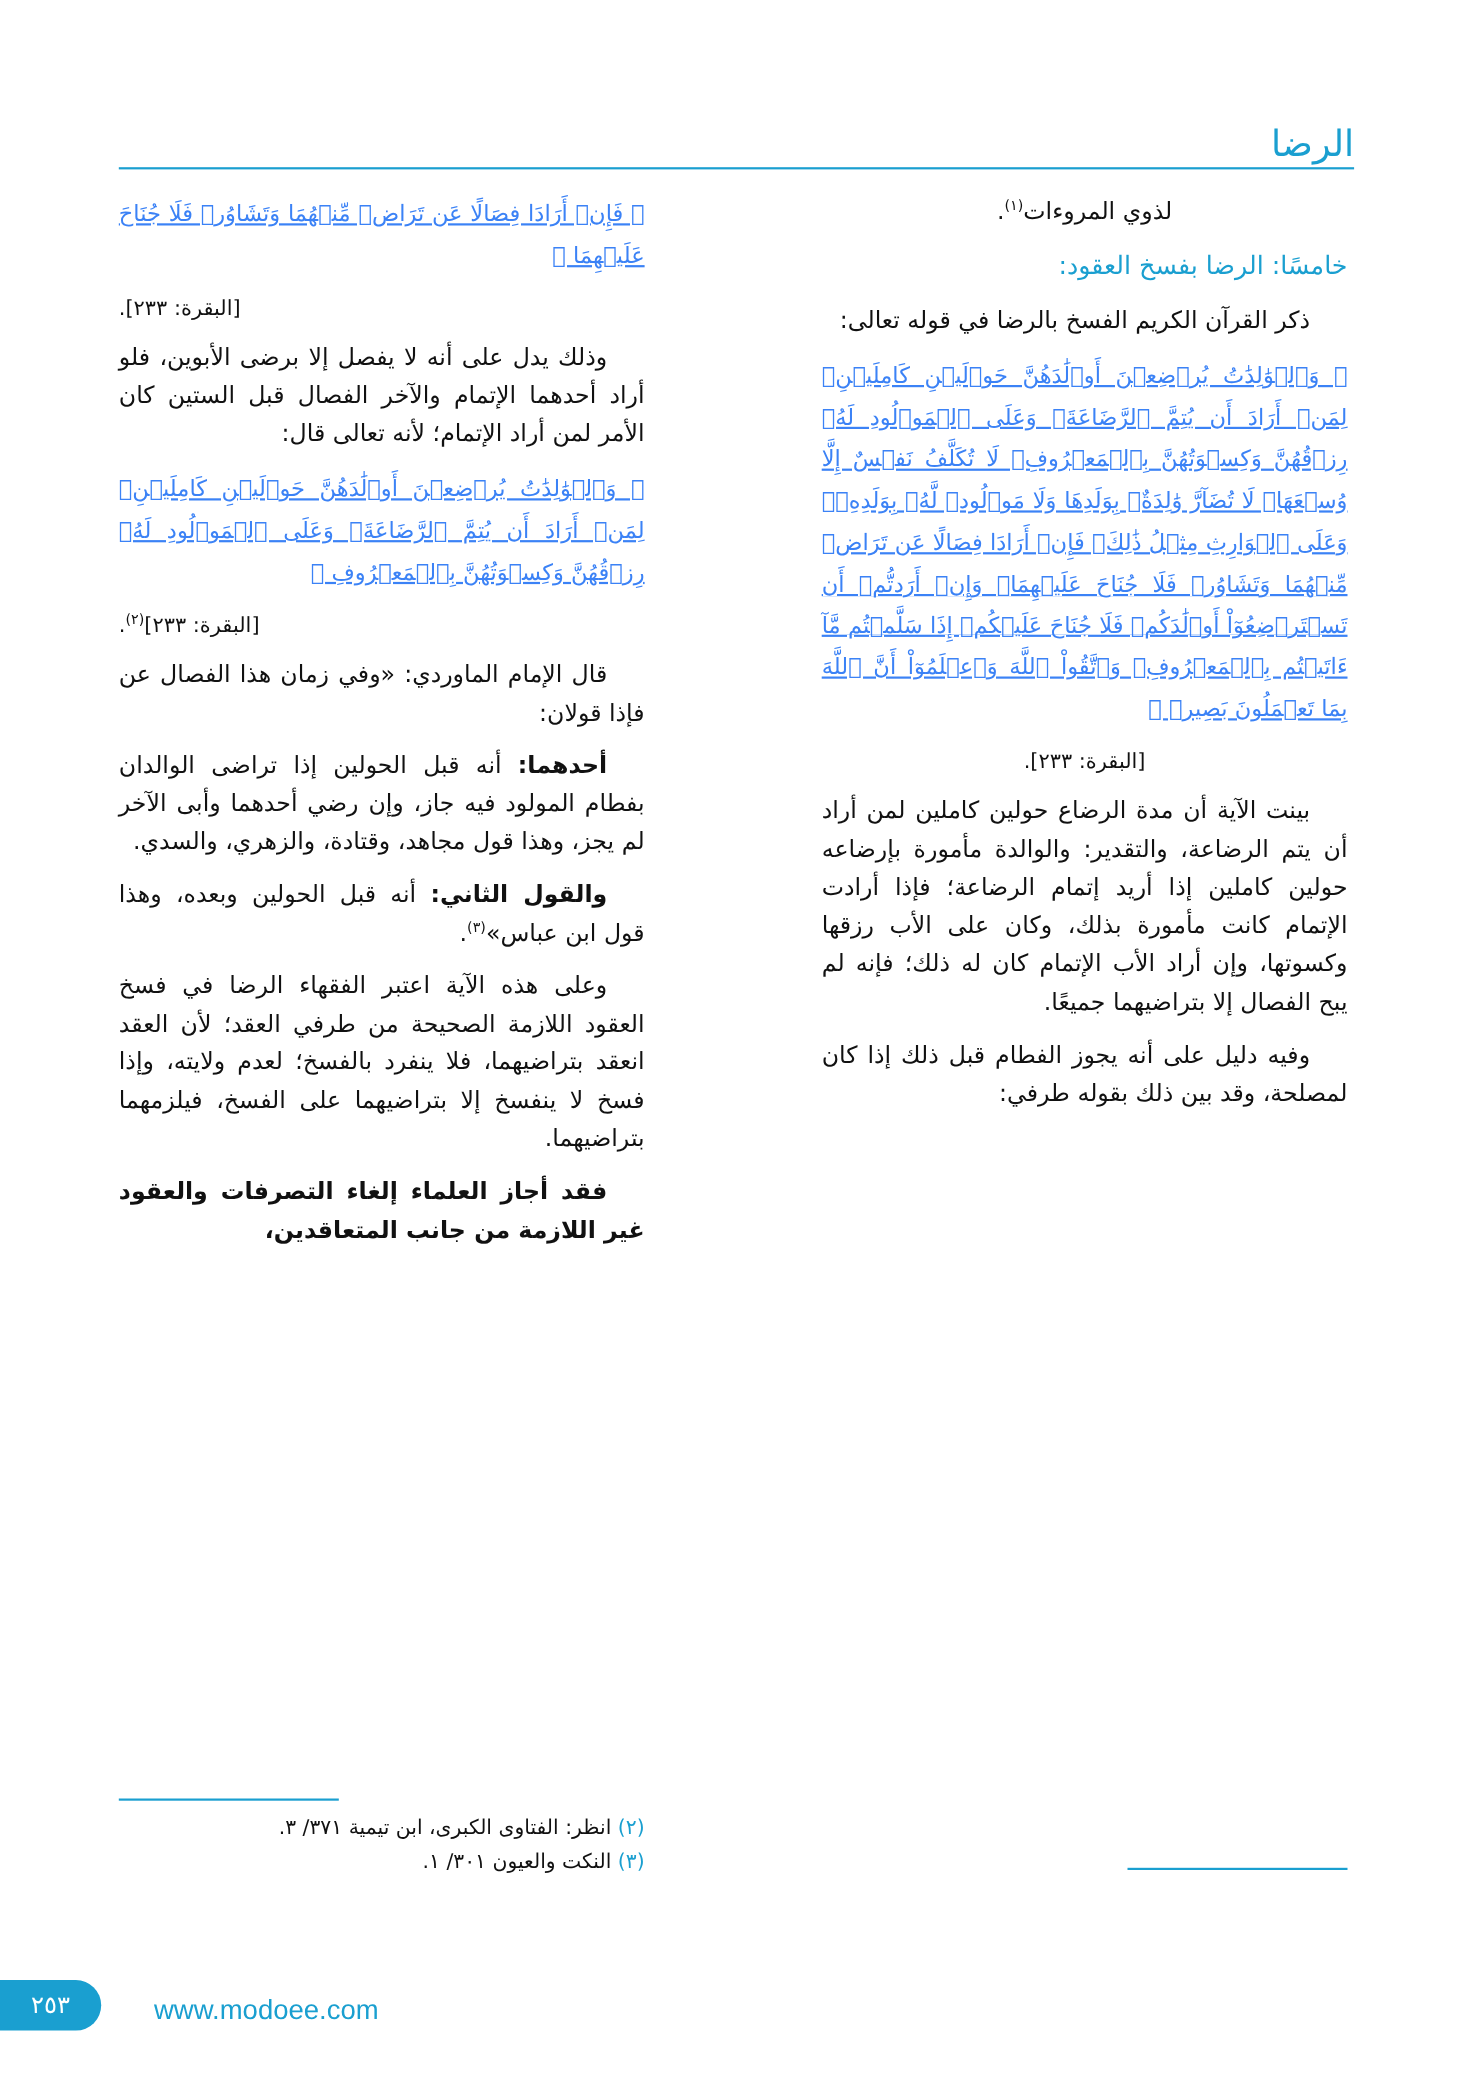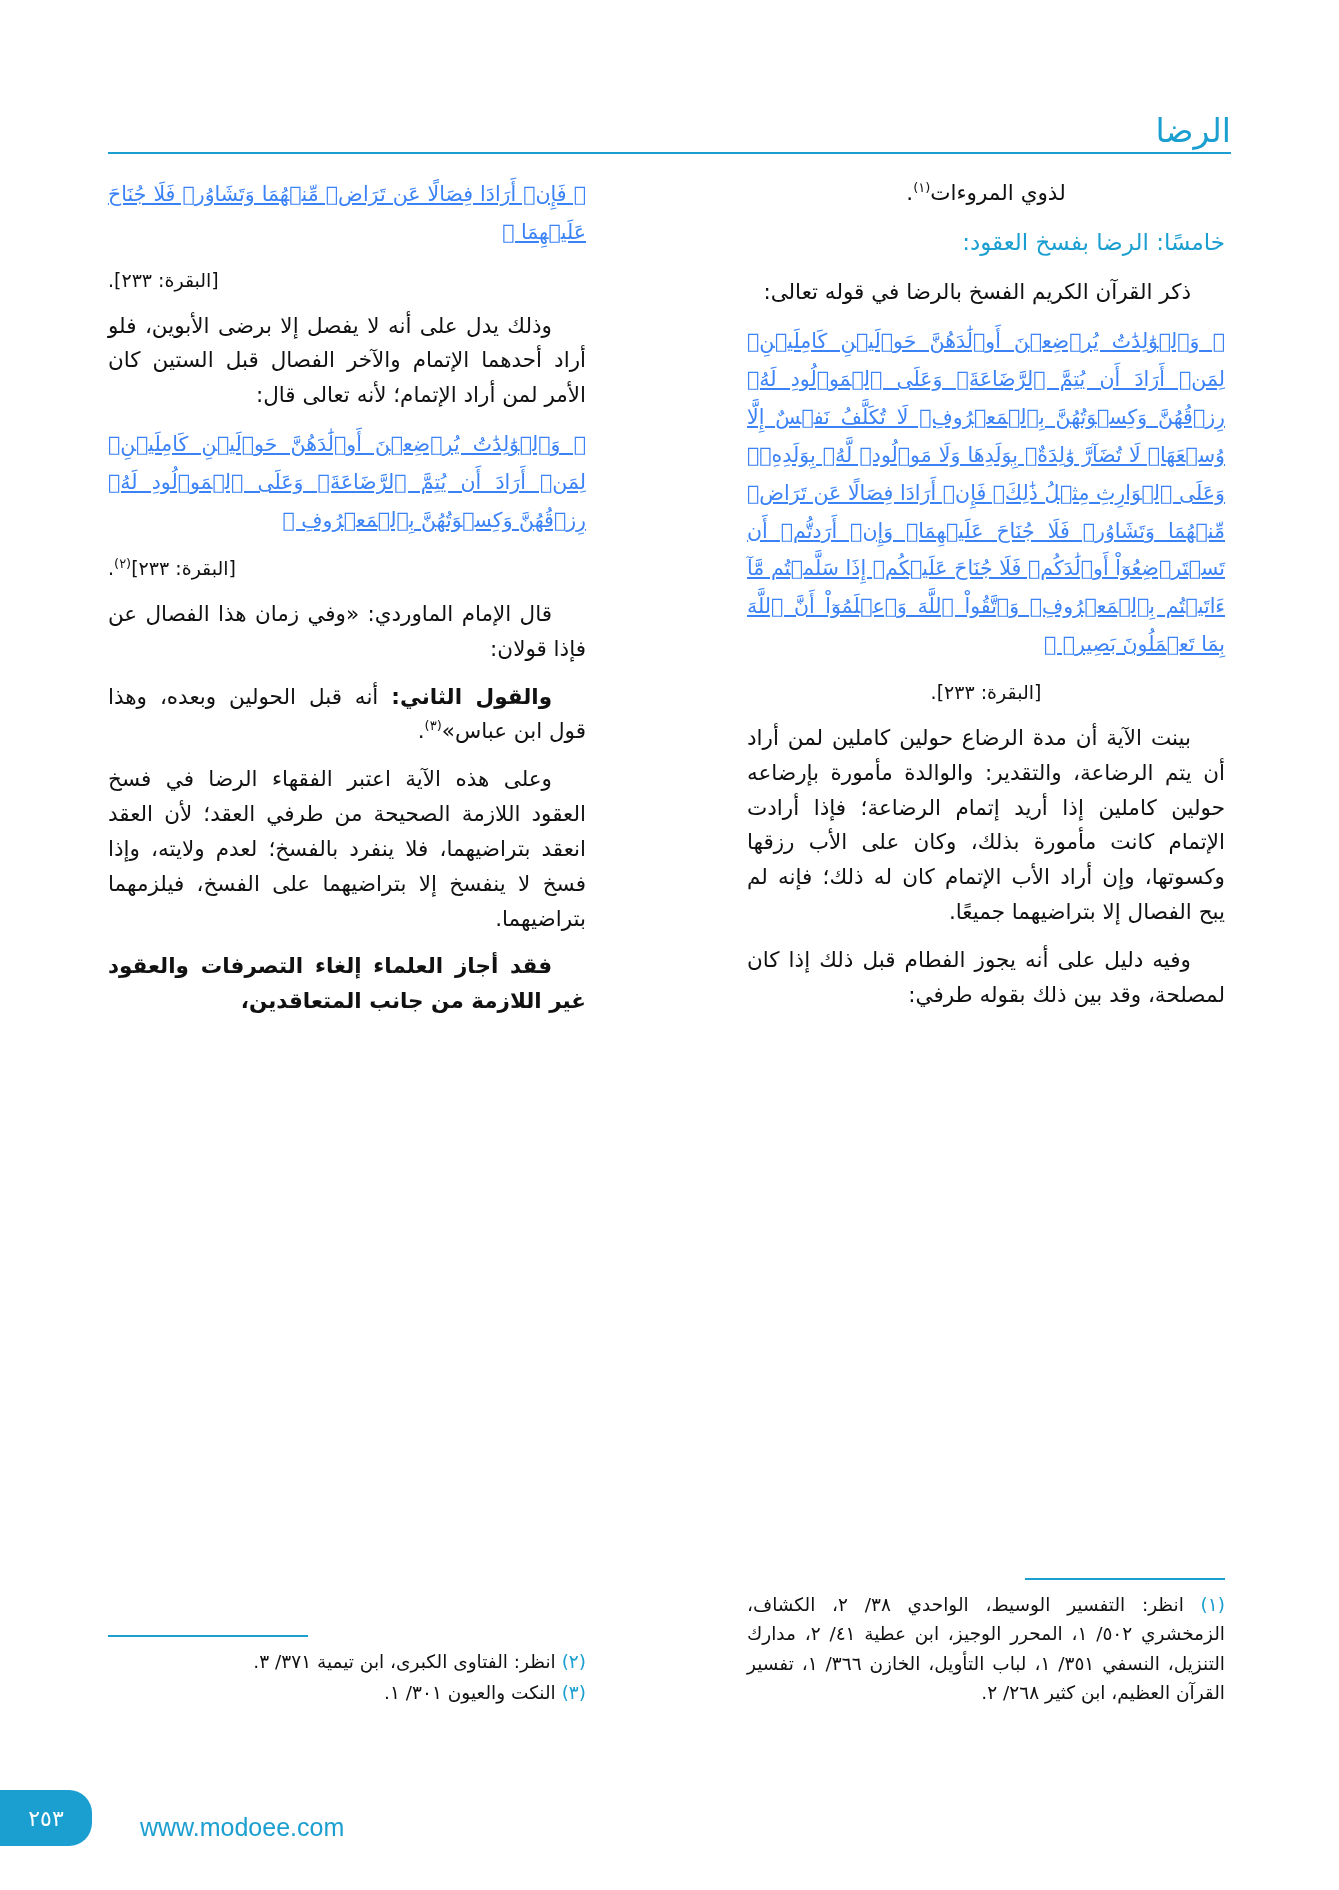--- a/index.html
+++ b/index.html
@@ -130,21 +130,21 @@
     left: 0;
     right: 0;
     bottom: 0;
     height: 110px;
   }
   .footer-badge {
     position: absolute;
     left: 0;
     bottom: 44px;
     width: 92px;
-    height: 56px;
+    height: 46px;
     background: #1a9fd0;
     border-radius: 0 23px 23px 0;
     color: #ffffff;
     font-size: 22px;
     display: flex;
     align-items: center;
     justify-content: center;
     letter-spacing: 1px;
   }
   .footer-site {
@@ -183,43 +183,43 @@
       <p class="quran">﴿ وَٱلۡوَٰلِدَٰتُ يُرۡضِعۡنَ أَوۡلَٰدَهُنَّ حَوۡلَيۡنِ كَامِلَيۡنِۖ لِمَنۡ أَرَادَ أَن يُتِمَّ ٱلرَّضَاعَةَۚ وَعَلَى ٱلۡمَوۡلُودِ لَهُۥ رِزۡقُهُنَّ وَكِسۡوَتُهُنَّ بِٱلۡمَعۡرُوفِۚ لَا تُكَلَّفُ نَفۡسٌ إِلَّا وُسۡعَهَاۚ لَا تُضَآرَّ وَٰلِدَةٌۢ بِوَلَدِهَا وَلَا مَوۡلُودٞ لَّهُۥ بِوَلَدِهِۦۚ وَعَلَى ٱلۡوَارِثِ مِثۡلُ ذَٰلِكَۗ فَإِنۡ أَرَادَا فِصَالًا عَن تَرَاضٖ مِّنۡهُمَا وَتَشَاوُرٖ فَلَا جُنَاحَ عَلَيۡهِمَاۗ وَإِنۡ أَرَدتُّمۡ أَن تَسۡتَرۡضِعُوٓاْ أَوۡلَٰدَكُمۡ فَلَا جُنَاحَ عَلَيۡكُمۡ إِذَا سَلَّمۡتُم مَّآ ءَاتَيۡتُم بِٱلۡمَعۡرُوفِۗ وَٱتَّقُواْ ٱللَّهَ وَٱعۡلَمُوٓاْ أَنَّ ٱللَّهَ بِمَا تَعۡمَلُونَ بَصِيرٞ ﴾</p>
 
       <p class="center ref">[البقرة: ٢٣٣].</p>
 
       <p class="indent">بينت الآية أن مدة الرضاع حولين كاملين لمن أراد أن يتم الرضاعة، والتقدير: والوالدة مأمورة بإرضاعه حولين كاملين إذا أريد إتمام الرضاعة؛ فإذا أرادت الإتمام كانت مأمورة بذلك، وكان على الأب رزقها وكسوتها، وإن أراد الأب الإتمام كان له ذلك؛ فإنه لم يبح الفصال إلا بتراضيهما جميعًا.</p>
 
       <p class="indent">وفيه دليل على أنه يجوز الفطام قبل ذلك إذا كان لمصلحة، وقد بين ذلك بقوله طرفي:</p>
 
       <div class="footnotes">
         <div class="fn-rule"></div>
-        <p class="fn-line">
-          <span class="fn-num">(١)</span>
-          <span>انظر: التفسير الوسيط، الواحدي ٣٨/ ٢، الكشاف، الزمخشري ٥٠٢/ ١، المحرر الوجيز، ابن عطية ٤١/ ٢، مدارك التنزيل، النسفي ٣٥١/ ١، لباب التأويل، الخازن ٣٦٦/ ١، تفسير القرآن العظيم، ابن كثير ٢٦٨/ ٢.</span>
-        </p>
       </div>
     </div>
 
     <div class="col col-left">
 
       <p class="quran">﴿ فَإِنۡ أَرَادَا فِصَالًا عَن تَرَاضٖ مِّنۡهُمَا وَتَشَاوُرٖ فَلَا جُنَاحَ عَلَيۡهِمَا ﴾</p>
 
       <p class="ref" style="text-align:left">[البقرة: ٢٣٣].</p>
 
       <p class="indent">وذلك يدل على أنه لا يفصل إلا برضى الأبوين، فلو أراد أحدهما الإتمام والآخر الفصال قبل الستين كان الأمر لمن أراد الإتمام؛ لأنه تعالى قال:</p>
 
       <p class="quran">﴿ وَٱلۡوَٰلِدَٰتُ يُرۡضِعۡنَ أَوۡلَٰدَهُنَّ حَوۡلَيۡنِ كَامِلَيۡنِۖ لِمَنۡ أَرَادَ أَن يُتِمَّ ٱلرَّضَاعَةَۚ وَعَلَى ٱلۡمَوۡلُودِ لَهُۥ رِزۡقُهُنَّ وَكِسۡوَتُهُنَّ بِٱلۡمَعۡرُوفِ ﴾</p>
 
       <p class="ref" style="text-align:left">
         <span>[البقرة: ٢٣٣]</span><sup class="fn">(٢)</sup><span>.</span>
       </p>
 
       <p class="indent">قال الإمام الماوردي: «وفي زمان هذا الفصال عن فإذا قولان:</p>
 
+      <p class="indent">
+        <span class="bold">أحدهما:</span>
+        <span>أنه قبل الحولين إذا تراضى الوالدان بفطام المولود فيه جاز، وإن رضي أحدهما وأبى الآخر لم يجز، وهذا قول مجاهد، وقتادة، والزهري، والسدي.</span>
+      </p>
 
       <p class="indent">
         <span class="bold">والقول الثاني:</span>
         <span>أنه قبل الحولين وبعده، وهذا قول ابن عباس»</span><sup class="fn">(٣)</sup><span>.</span>
       </p>
 
       <p class="indent">وعلى هذه الآية اعتبر الفقهاء الرضا في فسخ العقود اللازمة الصحيحة من طرفي العقد؛ لأن العقد انعقد بتراضيهما، فلا ينفرد بالفسخ؛ لعدم ولايته، وإذا فسخ لا ينفسخ إلا بتراضيهما على الفسخ، فيلزمهما بتراضيهما.</p>
 
       <p class="indent bold">فقد أجاز العلماء إلغاء التصرفات والعقود غير اللازمة من جانب المتعاقدين،</p>
 

